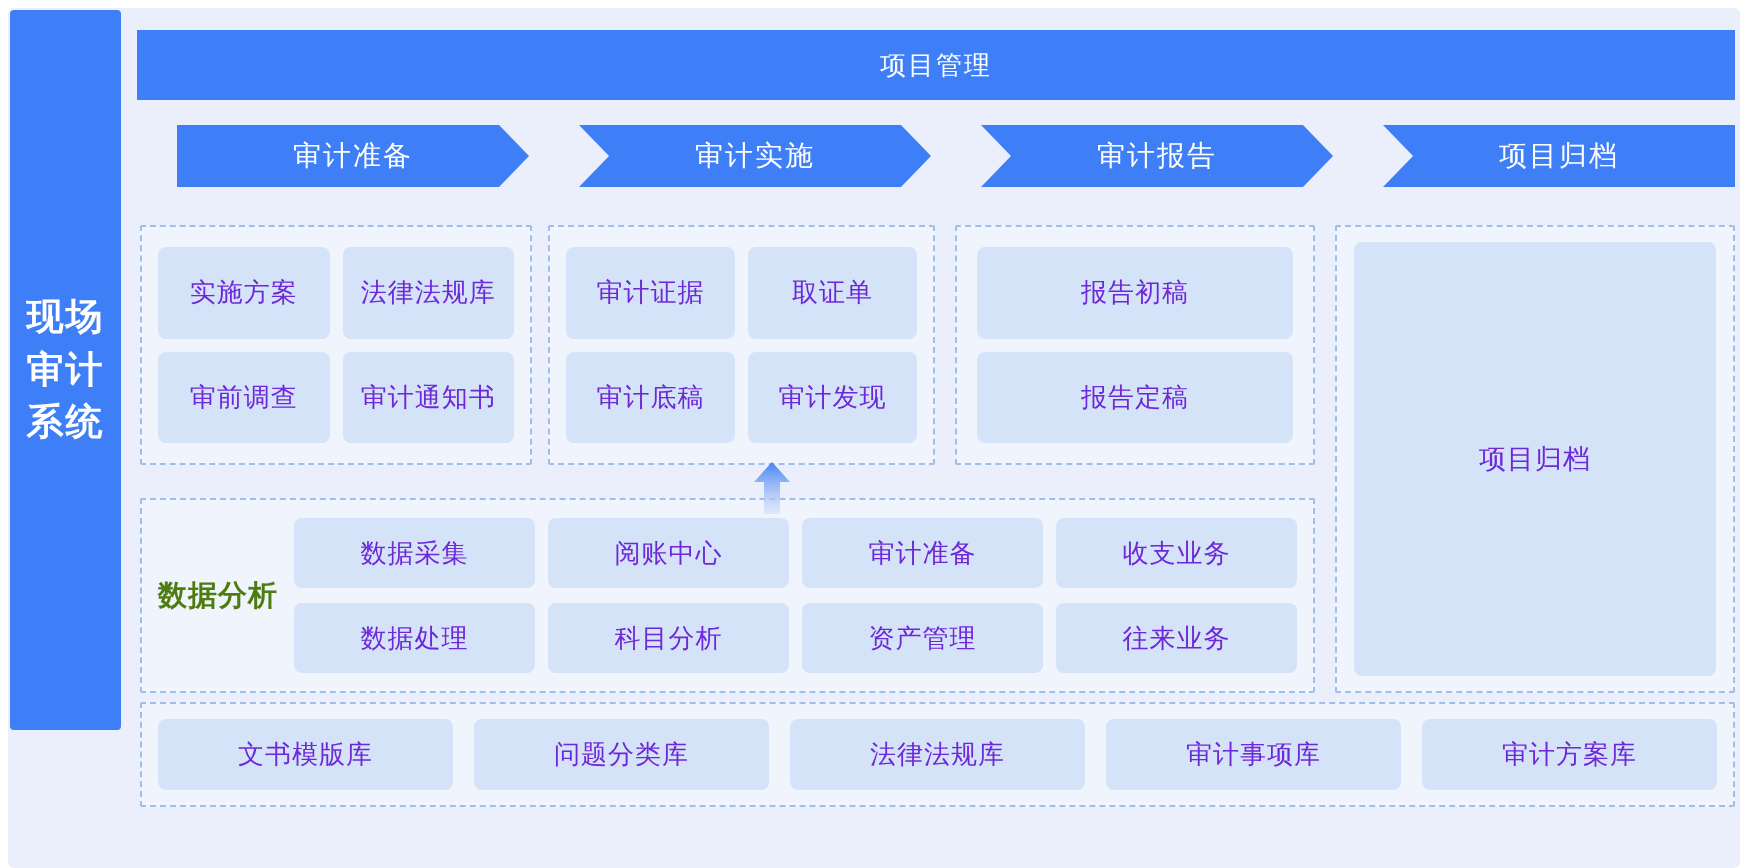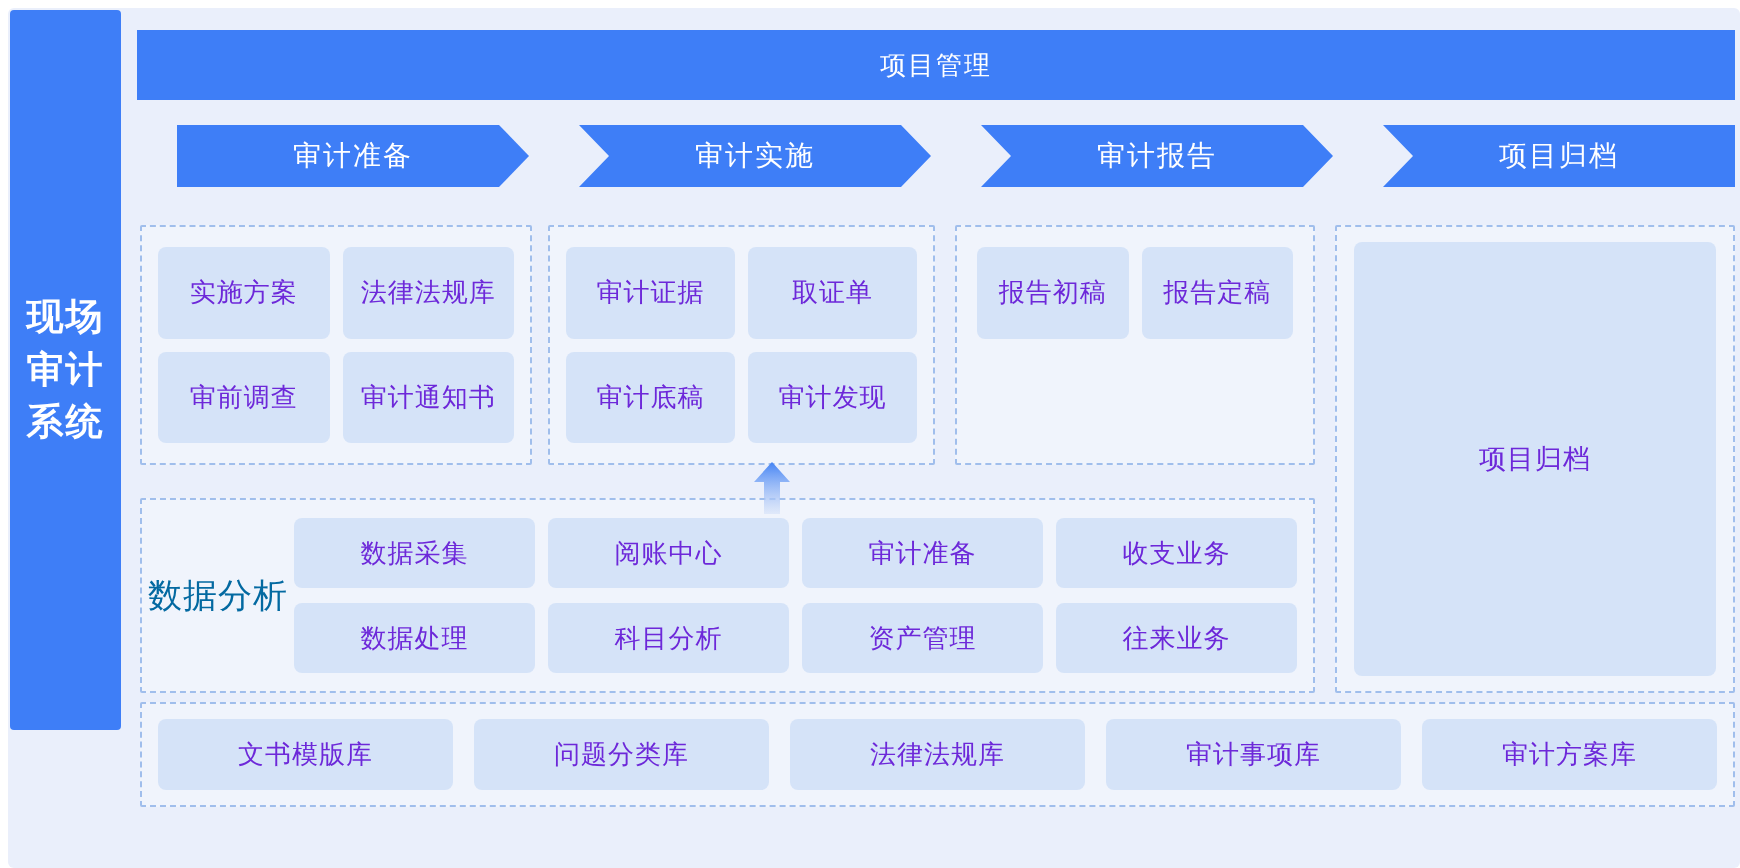--- a/index.html
+++ b/index.html
@@ -45,32 +45,32 @@
     position:absolute; border:2px dashed #a0beec; background:#f0f4fc; border-radius:2px;
   }
   .sec-prep      { left:3px;    top:217px; width:392px;  height:240px; }
   .sec-impl      { left:411px;  top:217px; width:387px;  height:240px; }
   .sec-report    { left:818px;  top:217px; width:360px;  height:240px; }
   .sec-archive   { left:1198px; top:217px; width:400px;  height:468px; padding:15px 17px; }
   .sec-analysis  { left:3px;    top:490px; width:1175px; height:195px; display:flex; align-items:stretch; }
   .sec-libraries { left:3px;    top:694px; width:1595px; height:105px; display:flex; gap:21px; padding:15px 16px; }
 
   .grid-2x2 { display:grid; grid-template-columns:1fr 1fr; grid-template-rows:1fr 1fr; gap:13px; padding:20px 16px; height:100%; }
-  .grid-1x2 { display:grid; grid-template-columns:1fr 1fr; grid-template-rows:1fr 1fr; gap:13px; padding:20px; height:100%; }
+  .grid-1x2 { display:grid; grid-template-columns:1fr; grid-template-rows:1fr 1fr; gap:13px; padding:20px; height:100%; }
 
   .box {
     background:#d5e3f8; border-radius:8px; color:#6d28d9; font-size:26px; letter-spacing:1px;
     display:flex; align-items:center; justify-content:center; text-align:center;
   }
   .box.big { width:100%; height:100%; font-size:27px; }
   .lib-box { flex:1; }
 
   .analysis-label {
     width:152px; display:flex; align-items:center; justify-content:center;
-    color:#0369a1; font-weight:normal; font-size:34px; letter-spacing:1px;
+    color:#4d7c0f; font-weight:bold; font-size:29px; letter-spacing:1px;
   }
   .analysis-grid {
     flex:1; display:grid; grid-template-columns:repeat(4,1fr); grid-template-rows:1fr 1fr;
     gap:15px 13px; padding:18px 16px 18px 0;
   }
 
   
   .up-arrow { position:absolute; left:617px; top:454px; width:36px; height:52px; z-index:5; }
 </style>
 </head>

